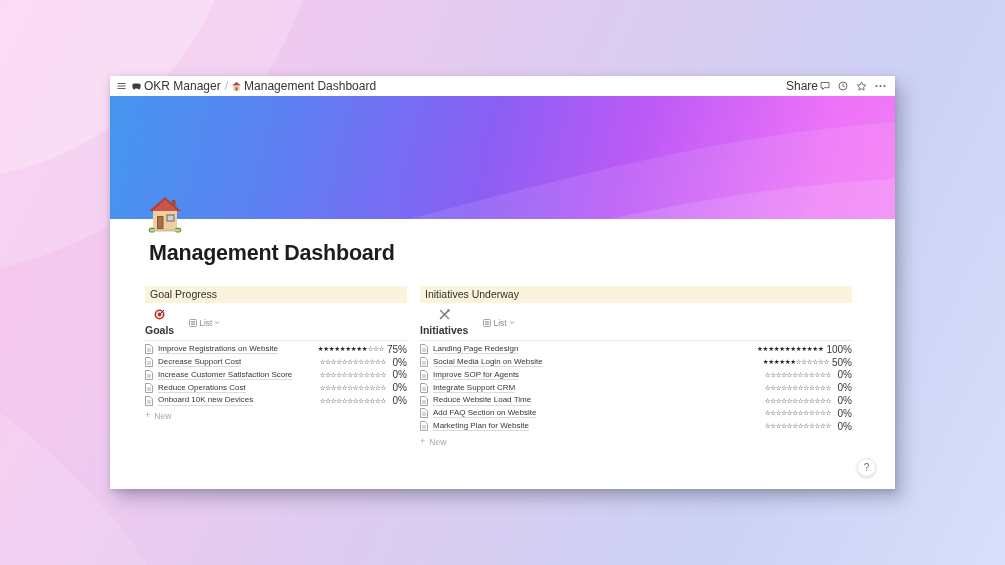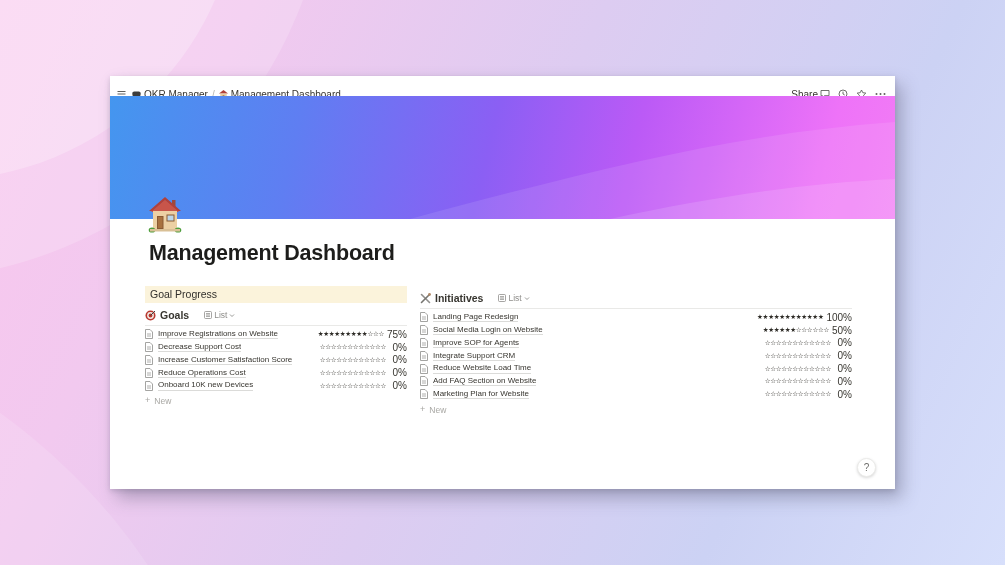--- a/index.html
+++ b/index.html
@@ -11,22 +11,22 @@
   .arc { position:absolute; border-radius:50%; }
   .arc1 { width:600px; height:600px; left:-360px; top:-420px; background:rgba(255,255,255,0.25); }
   .arc2 { width:860px; height:860px; left:-530px; top:-580px; background:rgba(255,255,255,0.18); }
   .arc3 { width:1200px; height:1200px; left:-950px; top:300px; background:rgba(255,255,255,0.13); }
 
   
   .window { position:absolute; left:110px; top:76px; width:785px; height:413px; background:#ffffff;
     box-shadow:7px 9px 16px rgba(90,90,115,0.40), 0 2px 5px rgba(90,90,115,0.25); }
 
   
-  .topbar { position:absolute; top:8px; left:0; right:0; height:20px; display:flex; align-items:center;
-    padding:0 9px 0 7px; font-size:10px; color:#37352f; background:#fff; }
+  .topbar { position:absolute; top:0; left:0; right:0; height:20px; display:flex; align-items:center;
+    padding:0 9px 0 7px; font-size:12px; color:#37352f; background:#fff; }
   .topbar .sp { flex:1; }
   .tb-btn { display:flex; align-items:center; margin-right:6px; cursor:pointer; }
   .crumb { display:flex; align-items:center; gap:3px; margin-right:4px; cursor:pointer; }
   .crumb-sep { color:#b9b8b4; margin-right:4px; }
   .share { margin-right:2px; cursor:pointer; color:#37352f; }
   .tb-ic { display:flex; align-items:center; margin-left:8px; cursor:pointer; }
 
   
   .cover { position:absolute; top:20px; left:0; width:785px; height:123px; overflow:hidden;
     background:linear-gradient(103deg,#4496ef 0%,#5f7ef2 24%,#8b5ff4 48%,#bb5af6 66%,#ee73f8 90%,#f27cf5 100%); }
@@ -38,21 +38,21 @@
 
   
   .columns { position:absolute; left:35px; top:210px; width:707px; display:flex; gap:13px; }
   .col-goals { width:262px; flex:none; }
   .col-init  { flex:1; min-width:0; }
 
   .section-header { background:#fbf3db; font-size:10.5px; font-weight:400; color:#32302c;
     padding:2px 5px 3px 5px; }
 
   .coll-bar { display:flex; align-items:center; margin-top:6px; }
-  .coll-name { display:flex; align-items:center; gap:4px; font-size:10.5px; font-weight:700; color:#37352f; cursor:pointer; }
+  .coll-name { display:flex; align-items:center; gap:4px; font-size:10.5px; font-weight:700; color:#37352f; cursor:pointer;flex-direction:column; }
   .view-tab { display:flex; align-items:center; gap:2px; margin-left:15px; font-size:8.5px; color:#8f8e8b; cursor:pointer; }
   .divider { border-bottom:1px solid #e9e9e7; margin-top:4px; }
 
   .rows { margin-top:2px; }
   .row { display:flex; align-items:center; height:12.8px; cursor:pointer; }
   .page-ic { display:flex; align-items:center; margin-right:5px; flex:none; }
   .row-title { font-size:8px; color:#37352f; border-bottom:1px solid rgba(55,53,47,0.18);
     line-height:1.15; white-space:nowrap; overflow:hidden; }
   .row-spacer { flex:1; }
   .stars { font-family:"DejaVu Sans", sans-serif; font-size:6.5px; color:#2f2d28; letter-spacing:-0.3px; flex:none; }
@@ -252,20 +252,21 @@
               <span class="pct">0%</span>
             </div>
           </div>
         <div class="new-btn">
           <span class="plus">+</span>
           <span>New</span>
         </div>
       </div>
 
       <div class="col-init">
+        <div class="section-header">Initiatives Underway</div>
         <div class="coll-bar">
           <span class="coll-name">
             <svg width="11" height="11" viewBox="0 0 11 11">
               <line x1="1.5" y1="1.5" x2="9.5" y2="9.5" stroke="#8f8e8b" stroke-width="1.6" stroke-linecap="round"></line>
               <line x1="9.5" y1="1.5" x2="1.5" y2="9.5" stroke="#75746f" stroke-width="1.6" stroke-linecap="round"></line>
               <circle cx="9.5" cy="1.5" r="1.4" fill="#b08968"></circle>
             </svg>
             <span>Initiatives</span>
           </span>
           <span class="view-tab">

